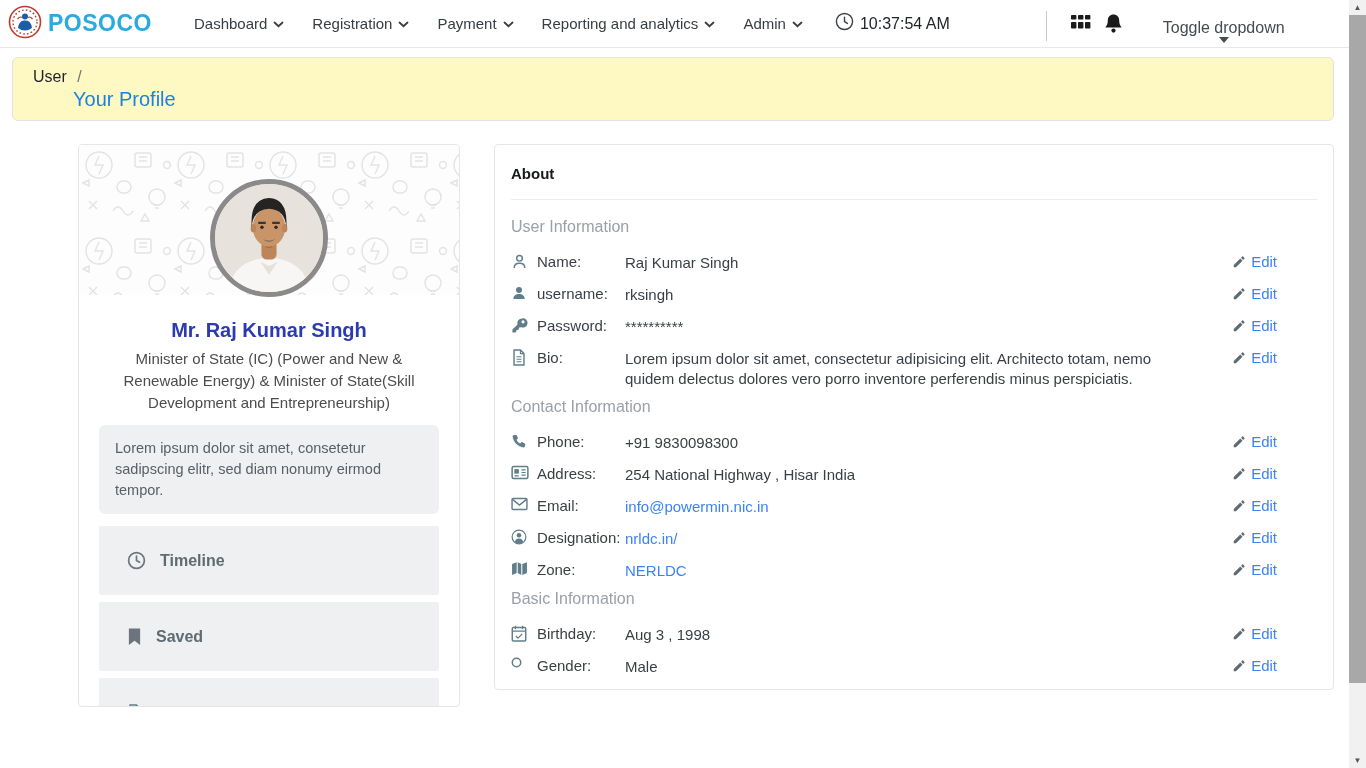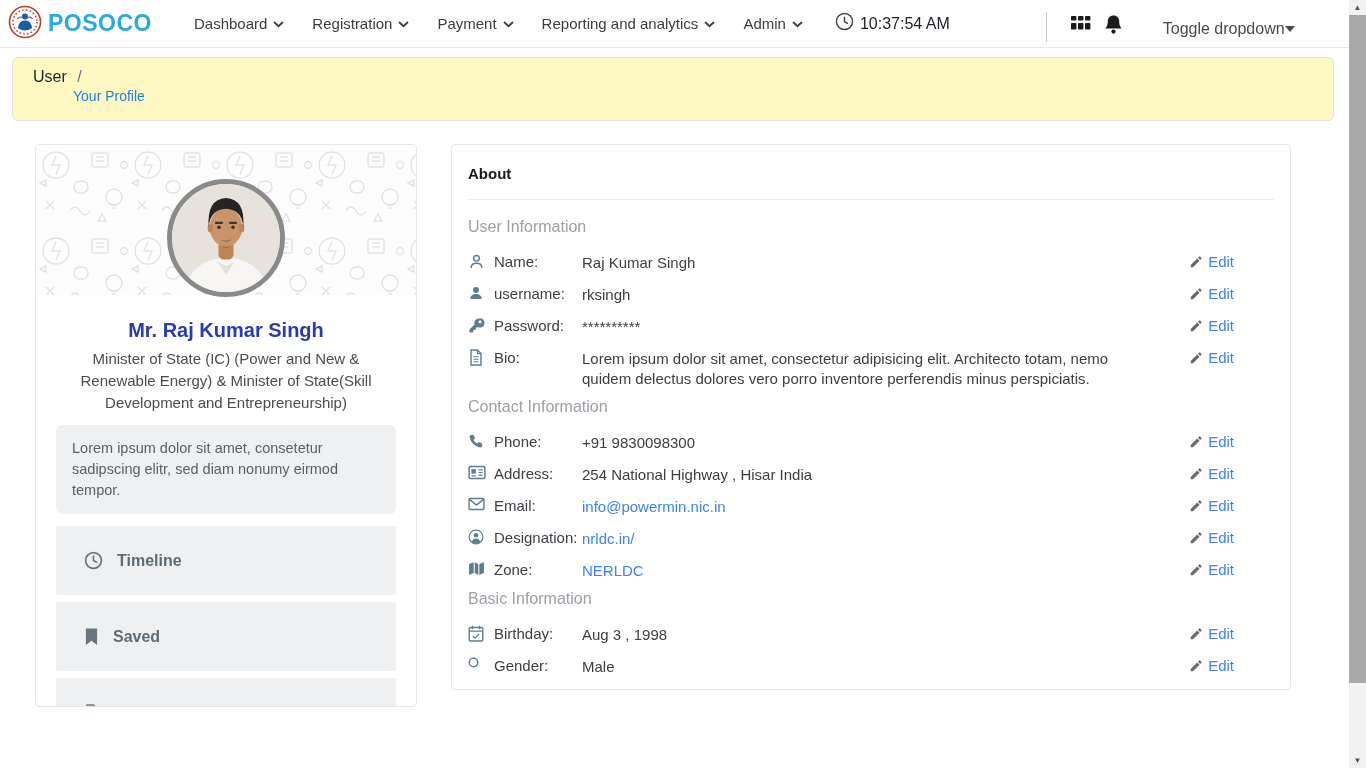--- a/index.html
+++ b/index.html
@@ -15,38 +15,38 @@
   .nav-items { display:flex; align-items:center; margin-left:28px; gap:0; }
   .nav-link { display:flex; align-items:center; gap:6px; padding:8px 14px; font-size:15px;
     color:#383d41; cursor:pointer; white-space:nowrap; }
   .nav-link svg { margin-top:2px; }
   .clock-widget { display:flex; align-items:center; gap:6px; margin-left:18px;
     font-size:16px; color:#212529; }
   .nav-right { display:flex; align-items:flex-start; margin-left:96px; padding-top:6px; }
   .vdiv { width:1px; height:30px; background:#c9c9c9; margin-right:18px; }
   .iconbtn { background:none; border:none; cursor:pointer; padding:2px 6px; color:#111; }
   .toggle-dd { display:flex; align-items:center; font-size:16px; color:#454b50;
-    cursor:pointer; margin-left:34px; margin-top:8px; }
+    cursor:pointer; margin-left:34px; margin-top:8px;flex-direction:column; }
   .caret-down { width:0; height:0; border-left:5px solid transparent;
     border-right:5px solid transparent; border-top:6px solid #454b50; display:inline-block; }
 
   
   .crumb-card { margin:9px 15px 0 12px; border:1px solid #e2e2e2; border-radius:6px;
     background:#fef9c3; padding:10px 20px 12px; height:64px; }
   .crumb-line1 { font-size:16px; color:#1f2327; }
   .crumb-sep { color:#6c757d; margin-left:6px; }
-  .crumb-current { display:block; margin-left:40px; margin-top:2px; font-size:14px;
+  .crumb-current { display:block; margin-left:40px; margin-top:2px; font-size:20px;
     color:#1a82e2; cursor:pointer; }
 
   
   .main { display:flex; align-items:flex-start; gap:34px; padding:23px 0 0 35px; }
 
   
   .profile-card { width:382px; height:563px; border:1px solid #e6e6e6; border-radius:4px;
-    background:#fff; overflow:hidden; }
+    background:#fff; overflow:hidden;margin-left:43px; }
   .profile-header { position:relative; height:150px; background:#fdfdfd; }
   .avatar-ring { position:absolute; left:50%; top:34px; transform:translateX(-50%);
     width:118px; height:118px; border-radius:50%; border:5px solid #8a8a8a;
     overflow:hidden; background:#e9e5df; z-index:2; }
   .profile-body { padding:0 20px; }
   .profile-name { margin-top:24px; text-align:center; font-size:20px; font-weight:bold;
     color:#2c3ab2; }
   .profile-title { margin-top:6px; text-align:center; font-size:15px; color:#4c4c4c;
     line-height:1.45; padding:0 2px; }
   .profile-summary { margin-top:12px; background:#eef0f2; border-radius:6px;

